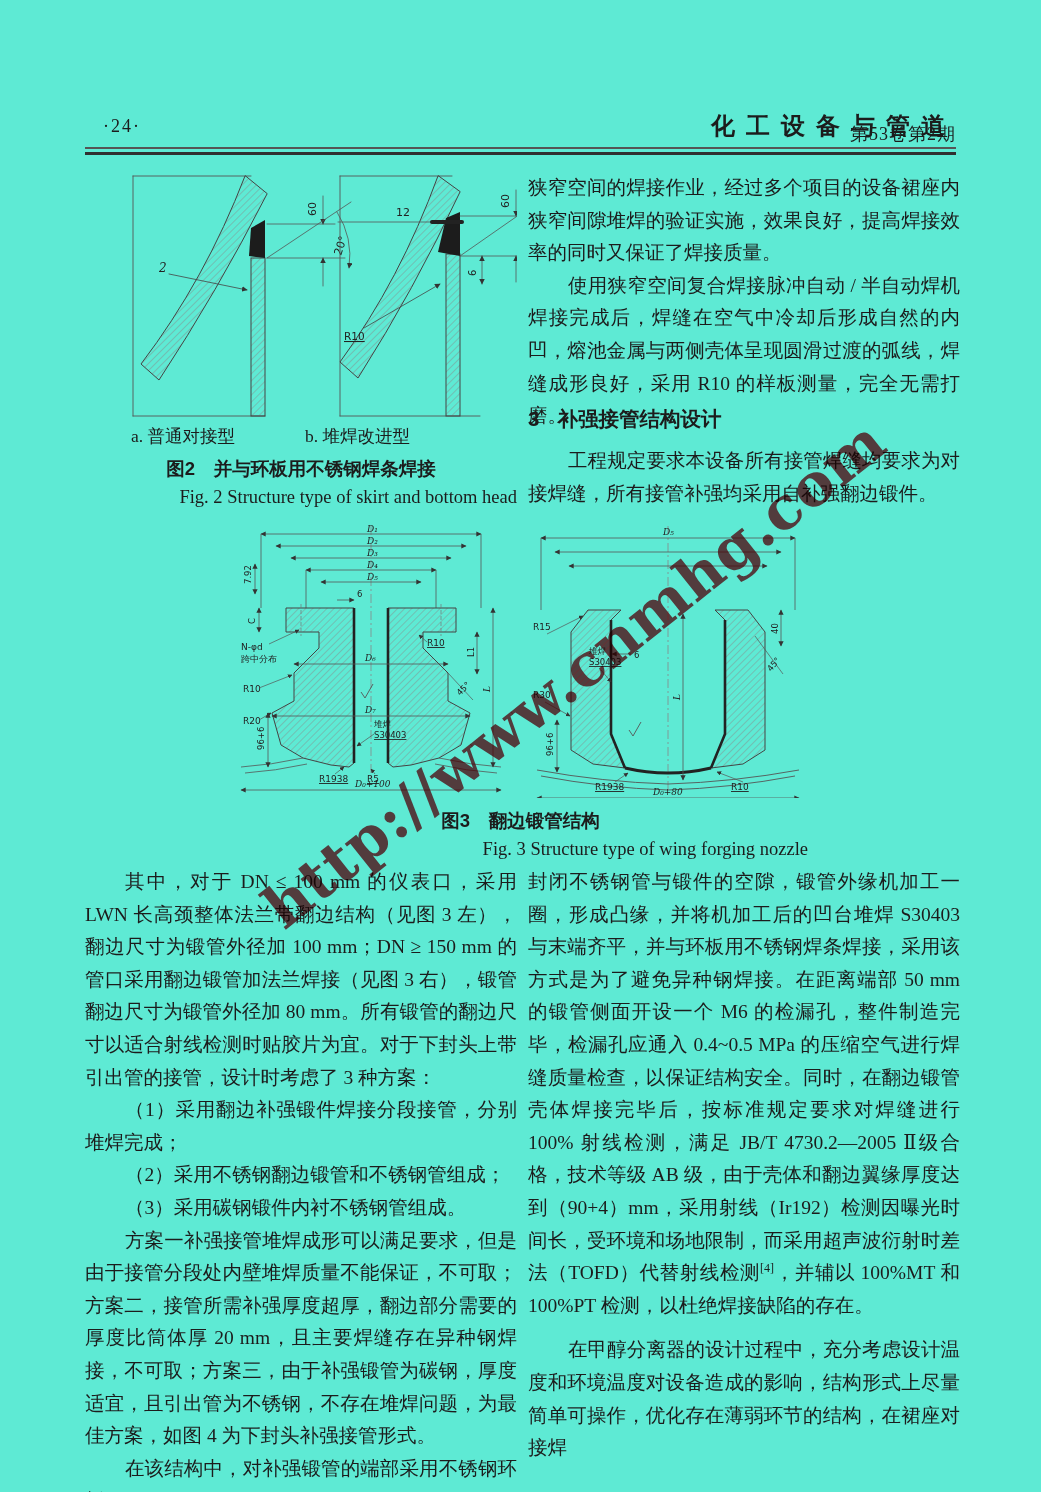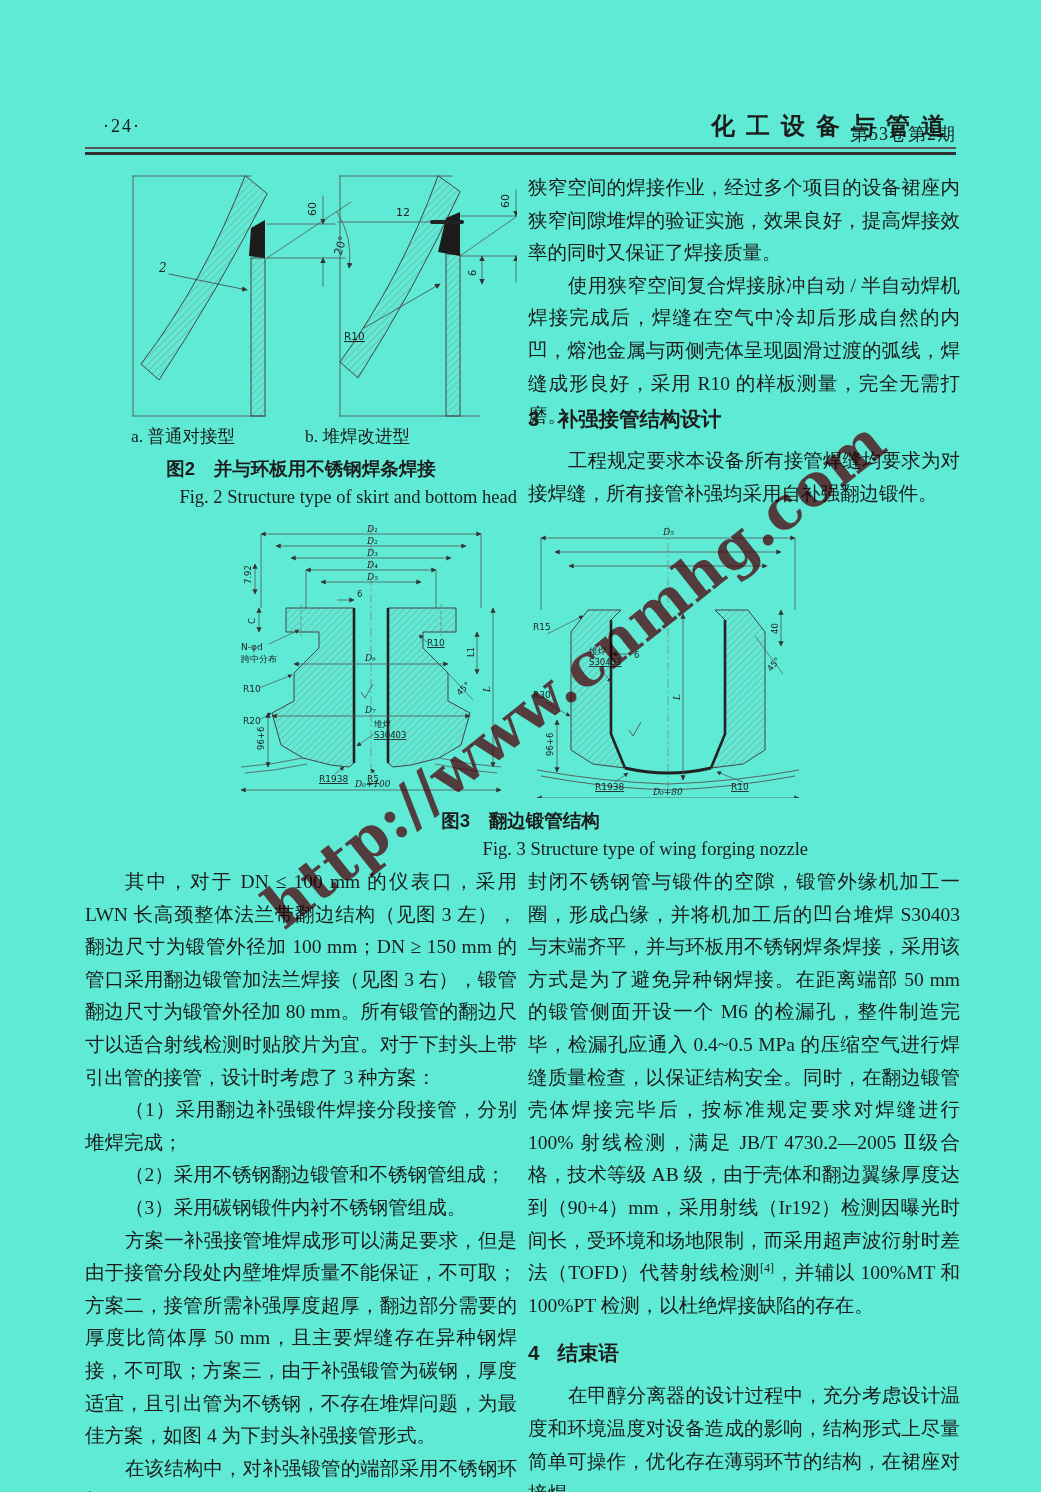--- a/index.html
+++ b/index.html
@@ -240,26 +240,25 @@
     </svg>
     <p class="cap-cn">图3　翻边锻管结构</p>
     <p class="cap-en">Fig. 3  Structure type of wing forging nozzle</p>
   </div>
 
   <div class="col" style="left:85px;top:866px;">
     <p class="para">其中，对于 DN ≤ 100 mm 的仪表口，采用 LWN 长高颈整体法兰带翻边结构（见图 3 左），翻边尺寸为锻管外径加 100 mm；DN ≥ 150 mm 的管口采用翻边锻管加法兰焊接（见图 3 右），锻管翻边尺寸为锻管外径加 80 mm。所有锻管的翻边尺寸以适合射线检测时贴胶片为宜。对于下封头上带引出管的接管，设计时考虑了 3 种方案：</p>
     <p class="para">（1）采用翻边补强锻件焊接分段接管，分别堆焊完成；</p>
     <p class="para">（2）采用不锈钢翻边锻管和不锈钢管组成；</p>
     <p class="para">（3）采用碳钢锻件内衬不锈钢管组成。</p>
-    <p class="para">方案一补强接管堆焊成形可以满足要求，但是由于接管分段处内壁堆焊质量不能保证，不可取；方案二，接管所需补强厚度超厚，翻边部分需要的厚度比筒体厚 50 mm，且主要焊缝存在异种钢焊接，不可取；方案三，由于补强锻管为碳钢，厚度适宜，且引出管为不锈钢，不存在堆焊问题，为最佳方案，如图 4 为下封头补强接管形式。</p>
+    <p class="para">方案一补强接管堆焊成形可以满足要求，但是由于接管分段处内壁堆焊质量不能保证，不可取；方案二，接管所需补强厚度超厚，翻边部分需要的厚度比筒体厚 20 mm，且主要焊缝存在异种钢焊接，不可取；方案三，由于补强锻管为碳钢，厚度适宜，且引出管为不锈钢，不存在堆焊问题，为最佳方案，如图 4 为下封头补强接管形式。</p>
     <p class="para">在该结构中，对补强锻管的端部采用不锈钢环板</p>
   </div>
 
   <div class="col" style="left:528px;top:866px;">
     <p class="para noindent"><span>封闭不锈钢管与锻件的空隙，锻管外缘机加工一圈，形成凸缘，并将机加工后的凹台堆焊 S30403 与末端齐平，并与环板用不锈钢焊条焊接，采用该方式是为了避免异种钢焊接。在距离端部 50 mm 的锻管侧面开设一个 M6 的检漏孔，整件制造完毕，检漏孔应通入 0.4~0.5 MPa 的压缩空气进行焊缝质量检查，以保证结构安全。同时，在翻边锻管壳体焊接完毕后，按标准规定要求对焊缝进行 100% 射线检测，满足 JB/T 4730.2—2005 Ⅱ级合格，技术等级 AB 级，由于壳体和翻边翼缘厚度达到（90+4）mm，采用射线（Ir192）检测因曝光时间长，受环境和场地限制，而采用超声波衍射时差法（TOFD）代替射线检测</span><sup class="ref">[4]</sup><span>，并辅以 100%MT 和 100%PT 检测，以杜绝焊接缺陷的存在。</span></p>
-    <h3 class="sec-head" style="margin-top:16px;"><span class="num">4</span><span>结束语</span></h3>
     <p class="para" style="margin-top:12px;">在甲醇分离器的设计过程中，充分考虑设计温度和环境温度对设备造成的影响，结构形式上尽量简单可操作，优化存在薄弱环节的结构，在裙座对接焊</p>
 
   </div>
 
   <span class="wm">http://www.cnmhg.com</span>
 
 </div>
 
 </body></html>

